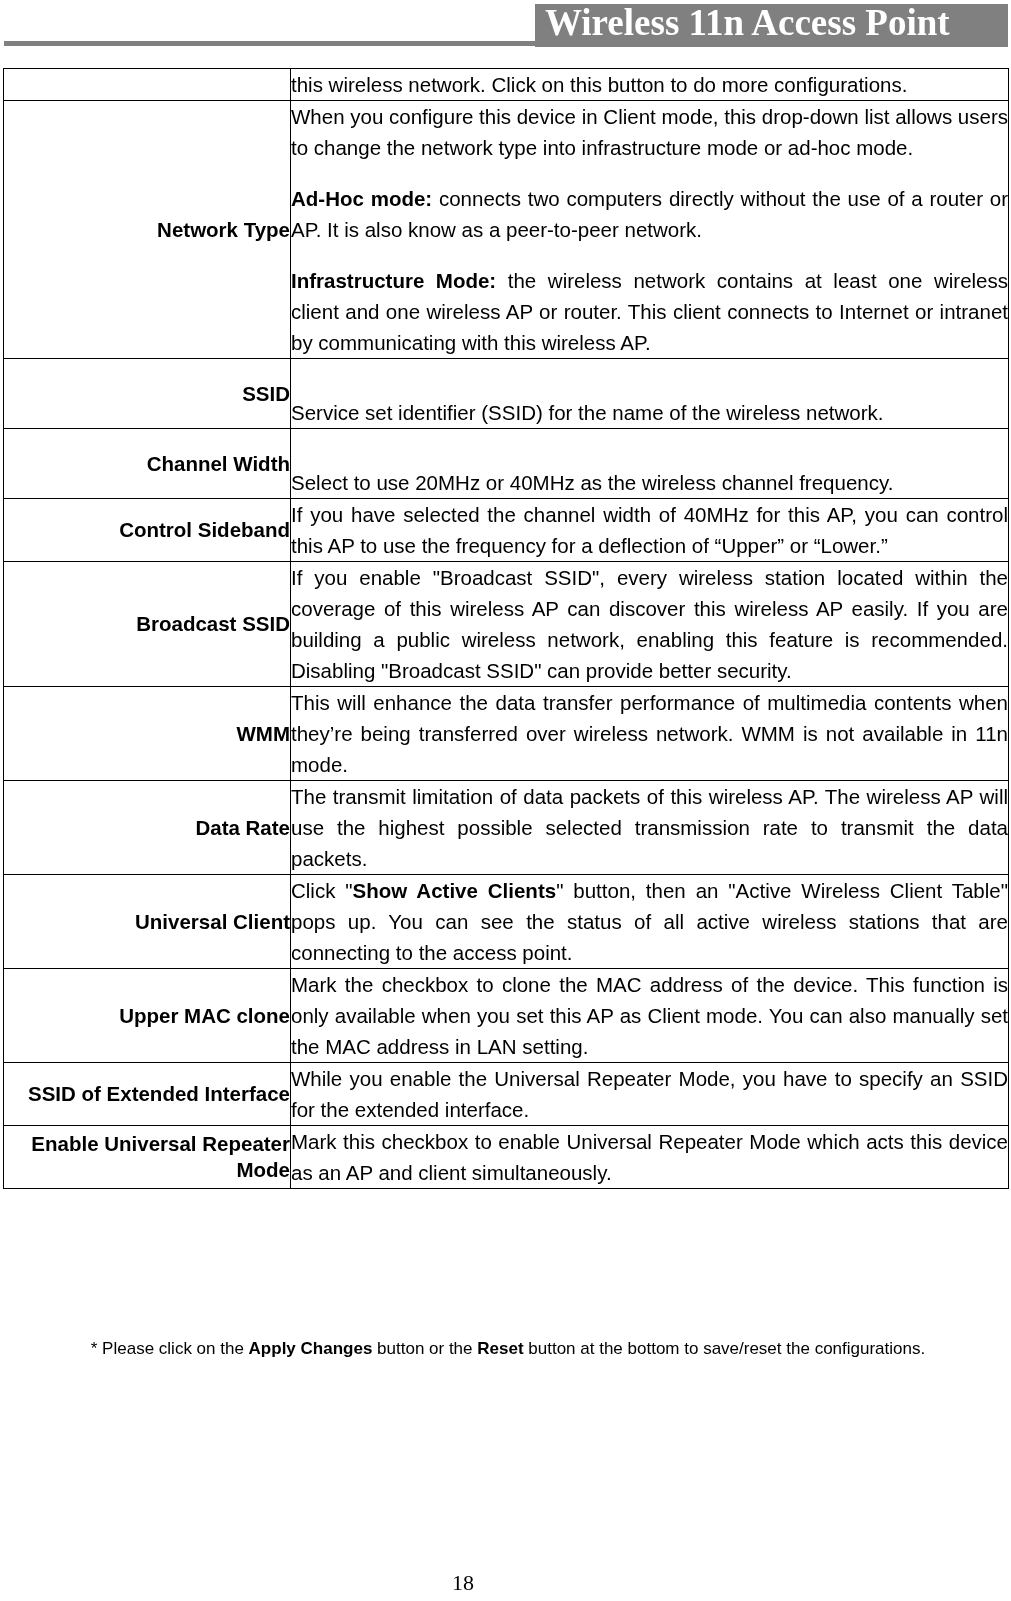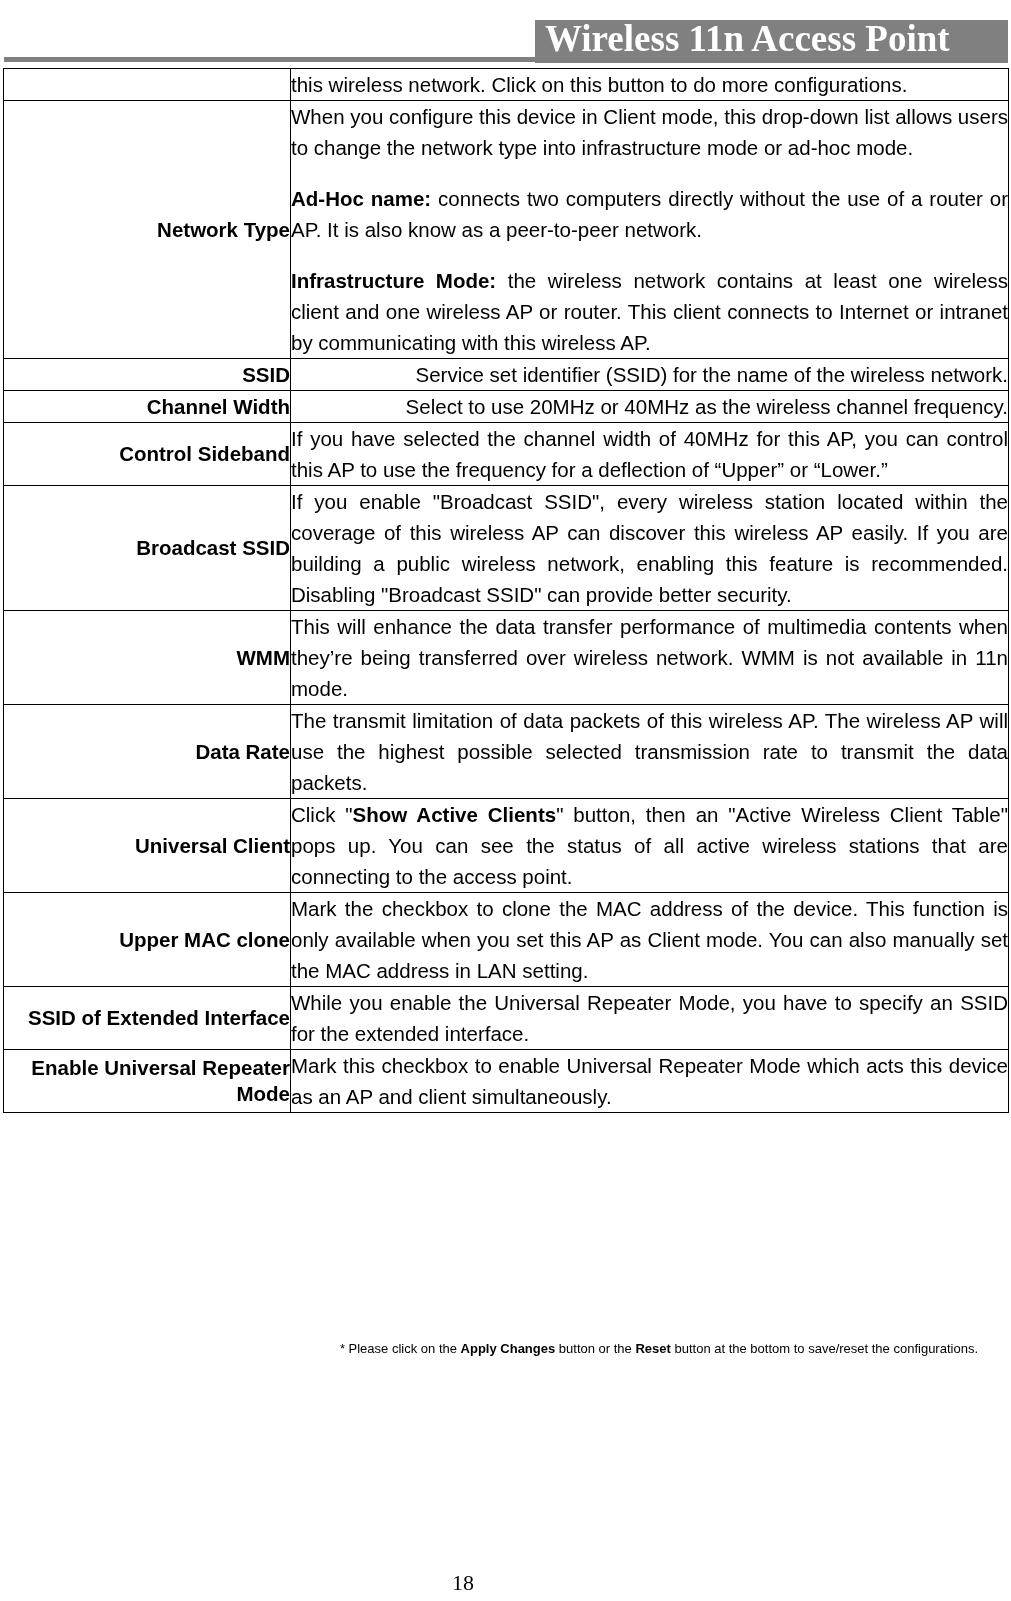--- a/index.html
+++ b/index.html
@@ -13,21 +13,21 @@
     position: relative;
     font-family: "Liberation Sans", sans-serif;
     color: #000000;
     overflow: hidden;
   }
 
   
   .page-header {
     position: absolute;
     left: 0;
-    top: 16px;
+    top: 0;
     width: 1011px;
     height: 52px;
   }
   .header-rule {
     position: absolute;
     left: 4px;
     top: 41px;
     width: 532px;
     height: 5px;
     background: #808080;
@@ -88,35 +88,36 @@
   }
   .cell-desc p {
     margin: 0 0 20px 0;
     text-align: justify;
     text-justify: inter-word;
   }
   .cell-desc p:last-child {
     margin-bottom: 0;
   }
   .cell-desc p.nojust {
-    text-align: right;
+    text-align: left;
+    margin-top: 38px;
   }
   .cell-desc b {
     font-weight: bold;
   }
 
   
   .footnote {
     position: absolute;
     left: 38px;
     top: 1338px;
     width: 940px;
-    font-size: 13px;
+    font-size: 17px;
     line-height: 22px;
-    text-align: right;
+    text-align: center;
   }
   .footnote b { font-weight: bold; }
 
   
   .page-number {
     position: absolute;
     left: 0;
     top: 1570px;
     width: 926px;
     text-align: center;
@@ -143,21 +144,21 @@
       <tr>
         <td class="cell-label"></td>
         <td class="cell-desc">
           <p><span>this wireless network. Click on this button to do more configurations.</span></p>
         </td>
       </tr>
       <tr>
         <td class="cell-label">Network Type</td>
         <td class="cell-desc">
           <p><span>When you configure this device in Client mode, this drop-down list allows users to change the network type into infrastructure mode or ad-hoc mode.</span></p>
-          <p><b>Ad-Hoc name:</b><span> connects two computers directly without the use of a router or AP.    It is also know as a peer-to-peer network.</span></p>
+          <p><b>Ad-Hoc mode:</b><span> connects two computers directly without the use of a router or AP.    It is also know as a peer-to-peer network.</span></p>
           <p><b>Infrastructure Mode:</b><span> the wireless network contains at least one wireless client and one wireless AP or router. This client connects to Internet or intranet by communicating with this wireless AP.</span></p>
         </td>
       </tr>
       <tr>
         <td class="cell-label">SSID</td>
         <td class="cell-desc">
           <p class="nojust"><span>Service set identifier (SSID) for the name of the wireless network.</span></p>
         </td>
       </tr>
       <tr>

